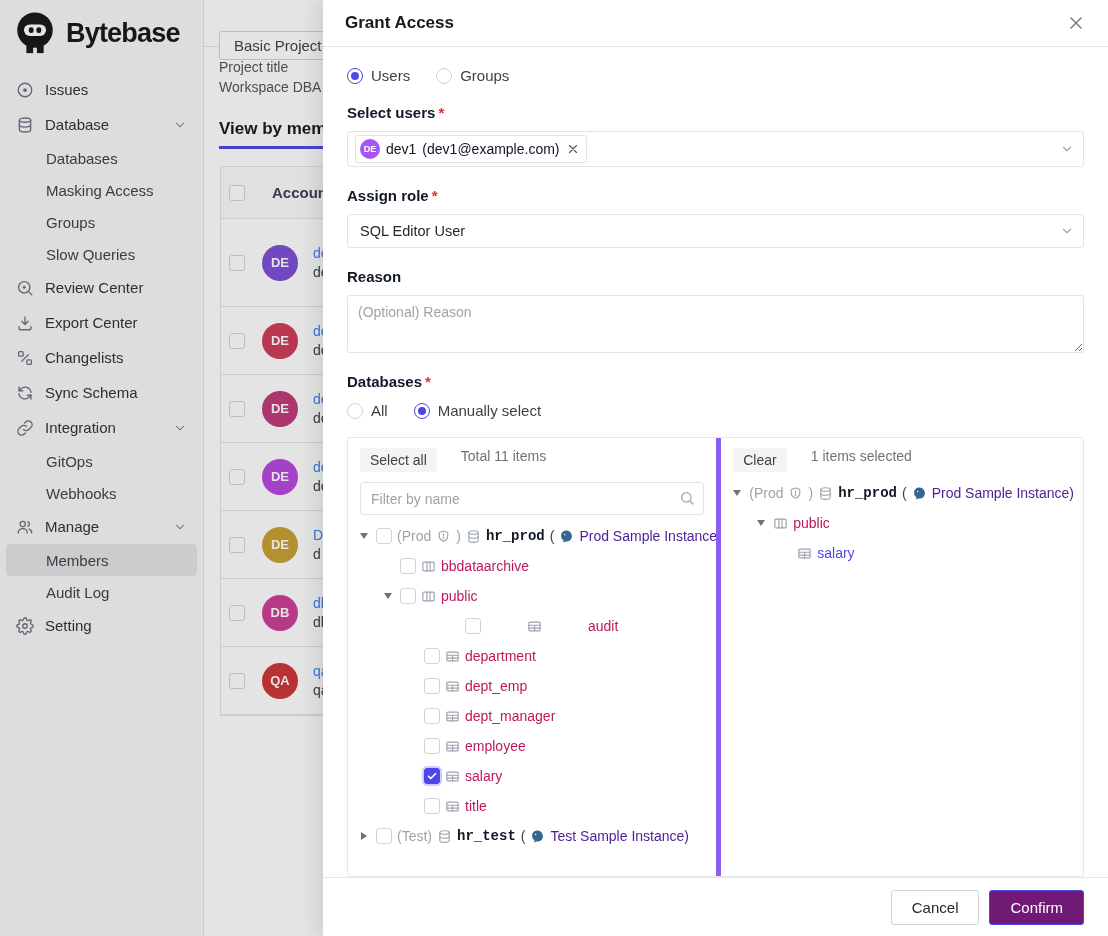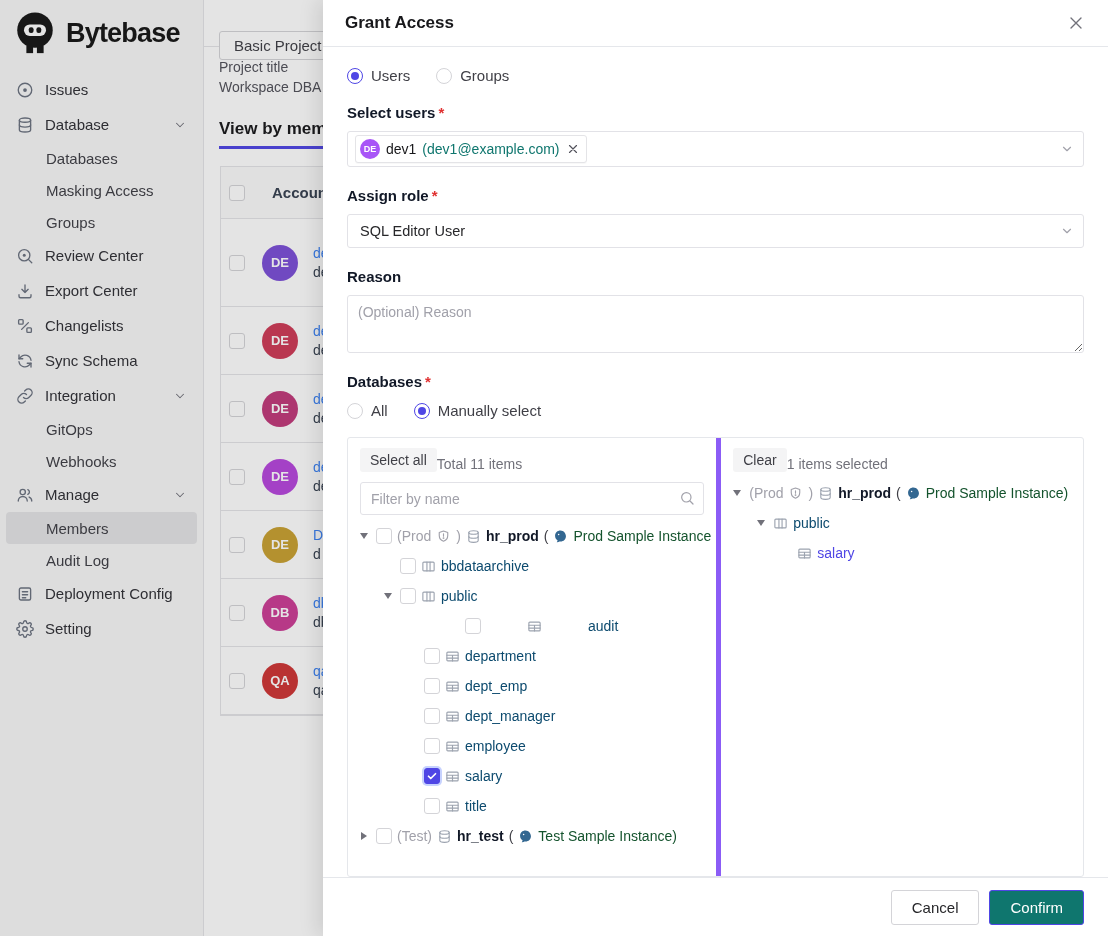--- a/index.html
+++ b/index.html
@@ -62,64 +62,64 @@
   .field-label { margin:20px 0 10px; font-size:15px; font-weight:600; color:#111827; }
   .req { color:#e03131; margin-left:3px; }
   .select-box { position:relative; display:flex; align-items:center; min-height:34px;
     border:1px solid #e2e2e7; border-radius:3px; background:#fff; padding:0 28px 0 4px; cursor:pointer; }
   .select-box .chev { position:absolute; right:9px; width:14px; height:14px; color:#a1a1aa; }
   .chip { display:inline-flex; align-items:center; gap:6px; border:1px solid #e4e4e7; border-radius:3px;
     background:#fff; padding:3px 6px 3px 4px; margin:3px; box-shadow:0 1px 1px rgba(0,0,0,0.03); }
   .chip-avatar { width:20px; height:20px; border-radius:50%; background:#a855f7; color:#fff;
     font-size:9px; font-weight:700; display:flex; align-items:center; justify-content:center; }
   .chip-name { font-size:14px; color:#18181b; }
-  .chip-email { font-size:14px; color:#0f766e; }
+  .chip-email { font-size:14px; color:#0f172a; }
   .chip-x { width:14px; height:14px; color:#52525b; cursor:pointer; }
   .role-select { padding-left:12px; font-size:14.5px; color:#27272a; }
   textarea { width:100%; height:58px; border:1px solid #e2e2e7; border-radius:3px; resize:vertical;
     font-family:inherit; font-size:14px; padding:8px 10px; color:#27272a; }
   textarea::placeholder { color:#a1a1aa; }
   .db-radio-row { margin-top:2px; }
 
   
   .transfer { margin:18px 0 0; flex:1; display:flex; border:1px solid #e5e7eb; border-radius:3px; overflow:hidden; }
   .t-left { width:50.1%; display:flex; flex-direction:column; overflow:hidden; }
   .t-right { flex:1; border-left:5px solid #8b5cf6; display:flex; flex-direction:column; overflow:hidden; }
-  .t-head { display:flex; align-items:flex-end; gap:0; padding:10px 12px 6px; flex:none; }
+  .t-head { display:flex; align-items:flex-start; gap:24px; padding:10px 12px 6px; flex:none; }
   .t-btn { background:#f4f4f5; border:none; border-radius:3px; padding:4px 10px; font-size:14px;
     color:#3f3f46; font-family:inherit; cursor:pointer; }
   .t-count { font-size:14px; color:#71717a; }
   .t-search { position:relative; margin:4px 12px 6px; flex:none; }
   .t-search input { width:100%; height:33px; border:1px solid #e2e2e7; border-radius:3px;
     padding:0 32px 0 10px; font-size:14px; font-family:inherit; color:#27272a; }
   .t-search input::placeholder { color:#a1a1aa; }
   .t-search .icn { position:absolute; right:9px; top:8px; width:16px; height:16px; color:#a1a1aa; }
   .t-tree { flex:1; overflow:hidden; padding-bottom:6px; }
   .tree-row { display:flex; align-items:center; gap:5px; height:30px; white-space:nowrap; overflow:hidden; cursor:pointer; }
   .caret-slot { width:15px; display:flex; justify-content:center; flex:none; }
   .caret-down { width:0; height:0; border-left:4.5px solid transparent; border-right:4.5px solid transparent; border-top:6px solid #71717a; }
   .caret-right { width:0; height:0; border-top:4.5px solid transparent; border-bottom:4.5px solid transparent; border-left:6px solid #71717a; }
   .cb { width:16px; height:16px; border:1px solid #d4d4d8; border-radius:3px; background:#fff; flex:none;
     display:flex; align-items:center; justify-content:center; cursor:pointer; }
   .cb svg { display:none; width:12px; height:12px; }
   .cb.checked { background:#4f46e5; border-color:#4f46e5; box-shadow:0 0 0 2px #c7d2fe; }
   .cb.checked svg { display:block; }
   .t-tree .icn { width:15px; height:15px; color:#9ca3af; }
   .env { color:#a1a1aa; font-size:14px; }
-  .tname { color:#0c4a6e; font-size:14px; }
-  .tname.bold { font-weight:600; color:#111827; }
+  .tname { color:#be185d; font-size:14px; }
+  .tname.bold { font-weight:600; color:#111827;font-family:Liberation Mono, monospace; }
   .tname.accent { color:#4f46e5; font-weight:500; }
-  .inst { color:#14532d; font-size:14px; }
+  .inst { color:#4c1d95; font-size:14px; }
   .inst-paren { color:#3f3f46; font-size:14px; }
 
   .modal-footer { height:59px; flex:none; border-top:1px solid #e5e7eb; display:flex; align-items:center;
     justify-content:flex-end; gap:10px; padding:0 24px; }
   .btn { font-family:inherit; font-size:15px; border-radius:3px; padding:8px 20px; cursor:pointer;
     background:#fff; border:1px solid #d4d4d8; color:#27272a; }
-  .btn.primary { background:#0f766e; border-color:#4f46e5; color:#fff; font-weight:500; }
+  .btn.primary { background:#701a75; border-color:#4f46e5; color:#fff; font-weight:500; }
 </style>
 </head>
 <body>
 
 <div class="sidebar">
   <div class="logo">
     <span class="logo-mark">
       <svg viewBox="0 0 48 48">
           <circle cx="24" cy="21" r="18.5" fill="#161616"></circle>
           <rect x="12.5" y="15" width="23" height="12" rx="6" fill="#fff"></rect>
@@ -158,20 +158,23 @@
       </div>
       <div class="side-item sub">
         <span class="side-label">Databases</span>
       </div>
       <div class="side-item sub">
         <span class="side-label">Masking Access</span>
       </div>
       <div class="side-item sub">
         <span class="side-label">Groups</span>
       </div>
+      <div class="side-item sub">
+        <span class="side-label">Slow Queries</span>
+      </div>
       <div class="side-item">
         <span class="icn">
           <svg viewBox="0 0 24 24" fill="none" stroke="currentColor" stroke-width="1.8" stroke-linecap="round" stroke-linejoin="round">
             <circle cx="11" cy="11" r="7.5"></circle>
             <path d="M16.5 16.5L21 21"></path>
             <circle cx="11" cy="11" r="2" fill="currentColor" stroke="none"></circle>
           </svg>
         </span>
         <span class="side-label">Review Center</span>
       </div>
@@ -239,29 +242,20 @@
           <svg viewBox="0 0 24 24" fill="none" stroke="currentColor" stroke-width="1.8" stroke-linecap="round" stroke-linejoin="round">
             <path d="M6 9l6 6 6-6"></path>
           </svg>
         </span>
       </div>
       <div class="side-item sub active">
         <span class="side-label">Members</span>
       </div>
       <div class="side-item sub">
         <span class="side-label">Audit Log</span>
-      </div>
-      <div class="side-item">
-        <span class="icn">
-          <svg viewBox="0 0 24 24" fill="none" stroke="currentColor" stroke-width="1.8" stroke-linecap="round" stroke-linejoin="round">
-            <rect x="4.5" y="4" width="15" height="16" rx="2"></rect>
-            <path d="M8.5 9h7M8.5 13h7M8.5 17h4.5"></path>
-          </svg>
-        </span>
-        <span class="side-label">Deployment Config</span>
       </div>
       <div class="side-item">
         <span class="icn">
           <svg viewBox="0 0 24 24" fill="none" stroke="currentColor" stroke-width="1.8" stroke-linecap="round" stroke-linejoin="round">
             <circle cx="12" cy="12" r="3"></circle>
             <path d="M19.4 15a1.7 1.7 0 0 0 .34 1.87l.06.06a2 2 0 1 1-2.83 2.83l-.06-.06a1.7 1.7 0 0 0-1.87-.34 1.7 1.7 0 0 0-1 1.55V21a2 2 0 1 1-4 0v-.09a1.7 1.7 0 0 0-1-1.55 1.7 1.7 0 0 0-1.87.34l-.06.06a2 2 0 1 1-2.83-2.83l.06-.06a1.7 1.7 0 0 0 .34-1.87 1.7 1.7 0 0 0-1.55-1H3a2 2 0 1 1 0-4h.09a1.7 1.7 0 0 0 1.55-1 1.7 1.7 0 0 0-.34-1.87l-.06-.06a2 2 0 1 1 2.83-2.83l.06.06a1.7 1.7 0 0 0 1.87.34h.09a1.7 1.7 0 0 0 1-1.55V3a2 2 0 1 1 4 0v.09a1.7 1.7 0 0 0 1 1.55 1.7 1.7 0 0 0 1.87-.34l.06-.06a2 2 0 1 1 2.83 2.83l-.06.06a1.7 1.7 0 0 0-.34 1.87v.09a1.7 1.7 0 0 0 1.55 1H21a2 2 0 1 1 0 4h-.09a1.7 1.7 0 0 0-1.55 1z"></path>
           </svg>
         </span>
         <span class="side-label">Setting</span>
       </div>

